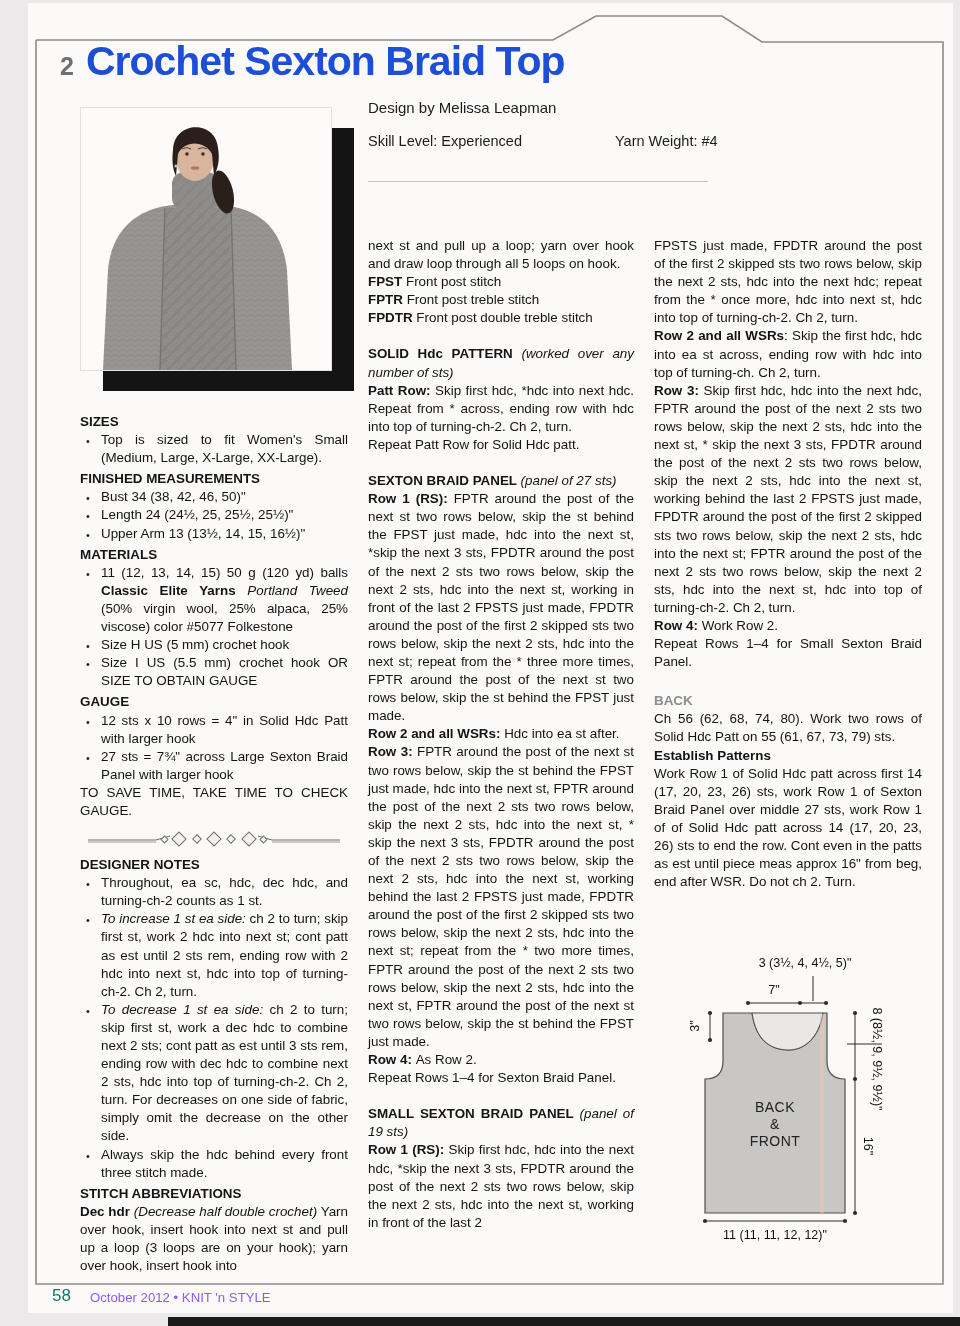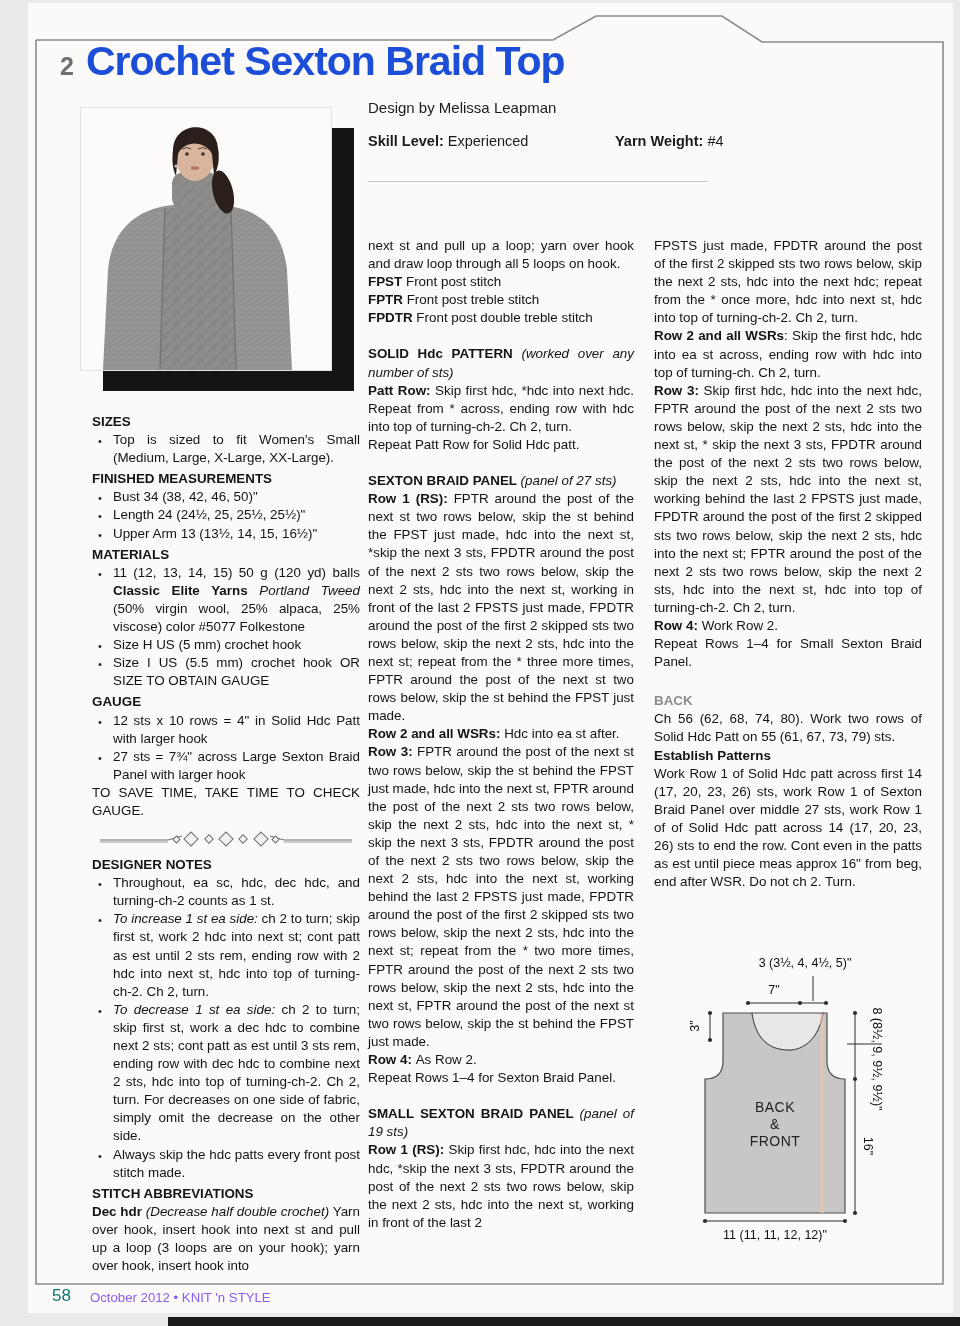--- a/index.html
+++ b/index.html
@@ -16,26 +16,26 @@
   
   .photo-shadow{position:absolute;left:103px;top:128px;width:251px;height:263px;background:#141414;}
   .photo{position:absolute;left:80px;top:107px;width:250px;height:262px;background:#fcfbfa;border:1px solid #e3e0df;overflow:hidden;}
 
   
   .hdr{position:absolute;left:368px;top:99px;width:565px;color:#1c1c1c;}
   .hdr .design{font-size:15px;margin-bottom:9px;}
   .hdr .features{font-size:19.5px;margin-top:3px;letter-spacing:-0.2px;}
   .skill-row{margin-top:17px;font-size:14.5px;}
   .skill-cell{display:inline-block;width:247px;}
-  .lbl-b{font-weight:bold;}
+  .lbl-b{font-weight:normal;}
   .hdr-rule{position:absolute;left:368px;top:181px;width:340px;height:1px;background:#c9c6c6;}
 
   
   .col{position:absolute;font-size:13.4px;line-height:18.1px;color:#141414;}
-  .col-left{left:92px;top:410px;width:268px;}
+  .col-left{left:80px;top:410px;width:268px;}
   .col-mid{left:368px;top:237px;width:266px;}
   .col-right{left:654px;top:237px;width:268px;}
   .sec-h{font-weight:bold;margin-top:3px;}
   .sec-h.gray{color:#8d8d8d;}
   .para{text-align:justify;}
   .bullet{position:relative;padding-left:21px;text-align:justify;}
   .bullet .dot{position:absolute;left:6px;top:1px;font-size:11px;color:#222;}
   .gap{height:18px;}
   .b{font-weight:bold;}
   .i{font-style:italic;}
@@ -141,21 +141,21 @@
             <rect x="106" y="7" width="6" height="6" transform="rotate(45 109 10)"></rect>
             <rect x="140" y="7" width="6" height="6" transform="rotate(45 143 10)"></rect>
             <rect x="74" y="8" width="5" height="5" transform="rotate(45 76.5 10.5)"></rect>
             <rect x="173" y="8" width="5" height="5" transform="rotate(45 175.5 10.5)"></rect>
           </g>
         </svg></div>
       <div class="sec-h">DESIGNER NOTES</div>
       <div class="bullet"><span class="dot">•</span><span><span>Throughout, ea sc, hdc, dec hdc, and turning-ch-2 counts as 1 st.</span></span></div>
       <div class="bullet"><span class="dot">•</span><span><span class="i">To increase 1 st ea side:</span><span> ch 2 to turn; skip first st, work 2 hdc into next st; cont patt as est until 2 sts rem, ending row with 2 hdc into next st, hdc into top of turning-ch-2.  Ch 2, turn.</span></span></div>
       <div class="bullet"><span class="dot">•</span><span><span class="i">To decrease 1 st ea side:</span><span> ch 2 to turn; skip first st, work a dec hdc to combine next 2 sts; cont patt as est until 3 sts rem, ending row with dec hdc to combine next 2 sts, hdc into top of turning-ch-2. Ch 2, turn. For decreases on one side of fabric, simply omit the decrease on the other side.</span></span></div>
-      <div class="bullet"><span class="dot">•</span><span><span>Always skip the hdc patts every front post stitch made.</span></span></div>
+      <div class="bullet"><span class="dot">•</span><span><span>Always skip the hdc behind every front three stitch made.</span></span></div>
       <div class="sec-h">STITCH ABBREVIATIONS</div>
       <div class="para"><span class="b">Dec hdr </span><span class="i">(Decrease half double crochet)</span><span> Yarn over hook, insert hook into next st and pull up a loop (3 loops are on your hook); yarn over hook, insert hook into</span></div>
     </div>
   <div class="col col-mid">
       <div class="para"><span>next st and pull up a loop; yarn over hook and draw loop through all 5 loops on hook.</span></div>
       <div class="para"><span class="b">FPST</span><span> Front post stitch</span></div>
       <div class="para"><span class="b">FPTR</span><span> Front post treble stitch</span></div>
       <div class="para"><span class="b">FPDTR</span><span> Front post double treble stitch</span></div>
       <div class="gap"></div>
       <div class="para"><span class="b">SOLID Hdc PATTERN </span><span class="i">(worked over any number of sts)</span></div>

